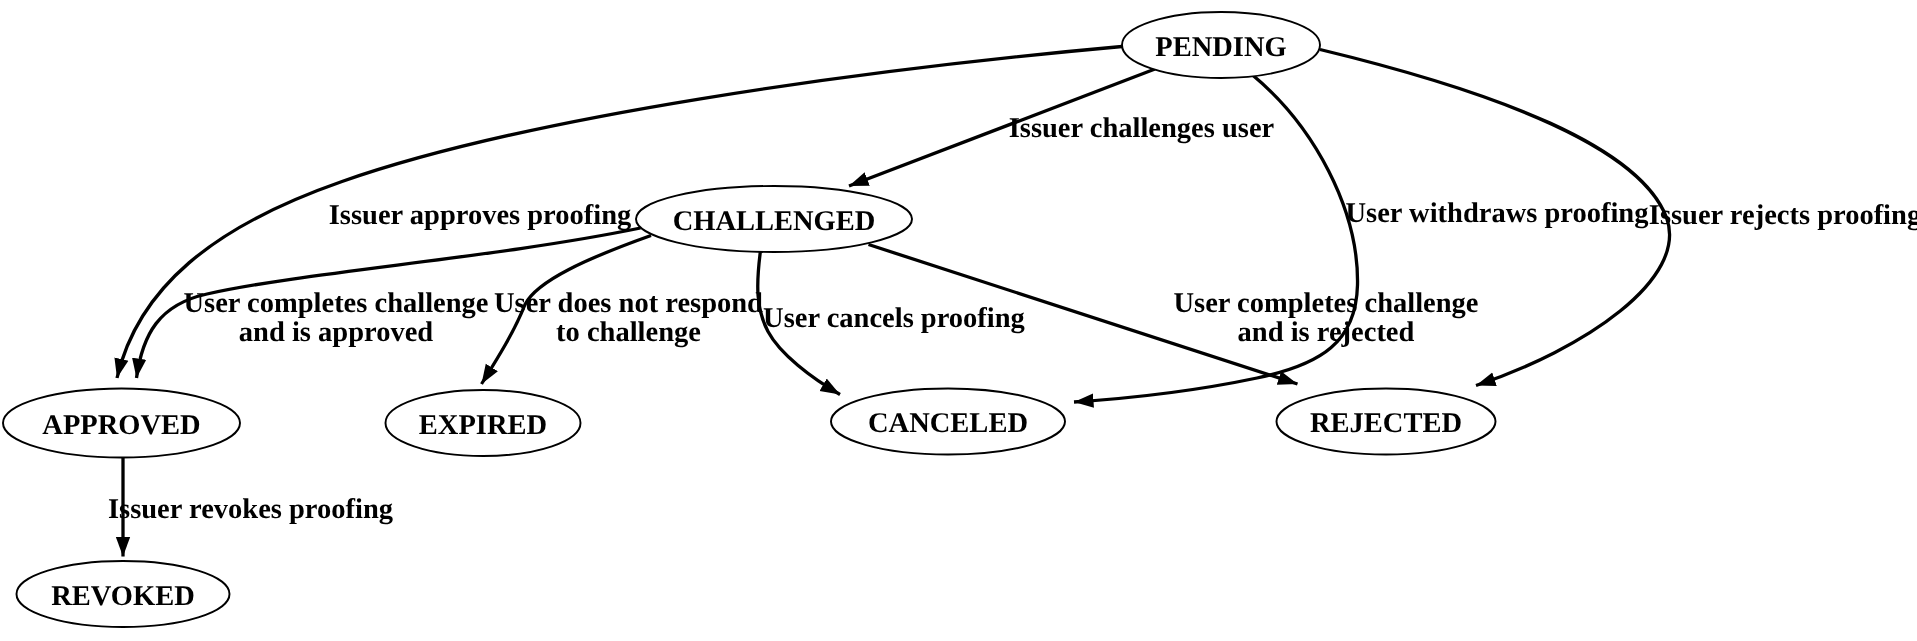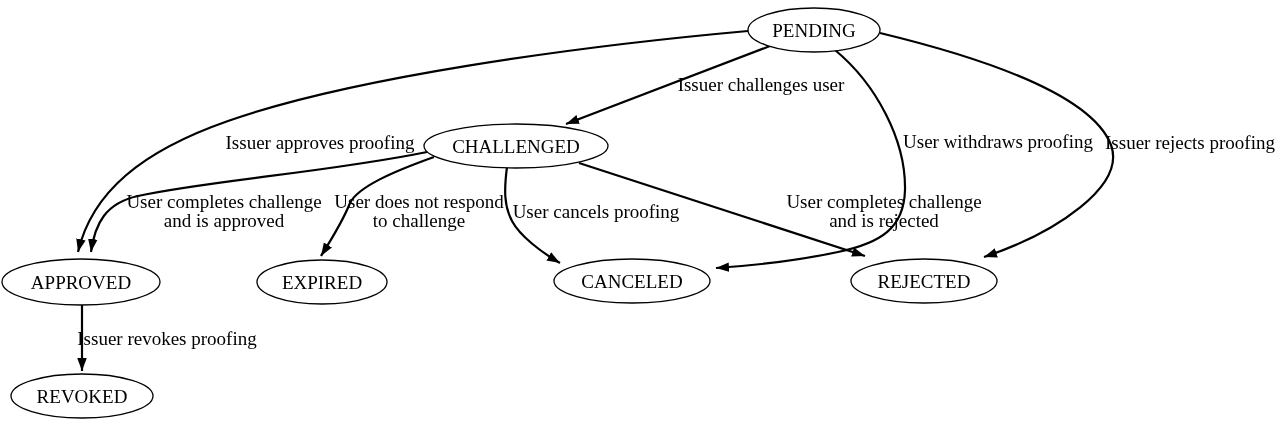--- a/index.html
+++ b/index.html
@@ -6,20 +6,21 @@
     margin: 0;
     padding: 0;
     background: #ffffff;
   }
   .canvas {
     position: relative;
     width: 1278px;
     height: 427px;
     background: #ffffff;
     overflow: hidden;
+    font-weight: bold;
   }
   svg { display: block; }
   .edge {
     fill: none;
     stroke: #000000;
     stroke-width: 2.2;
   }
   .node-ellipse {
     fill: #ffffff;
     stroke: #000000;

